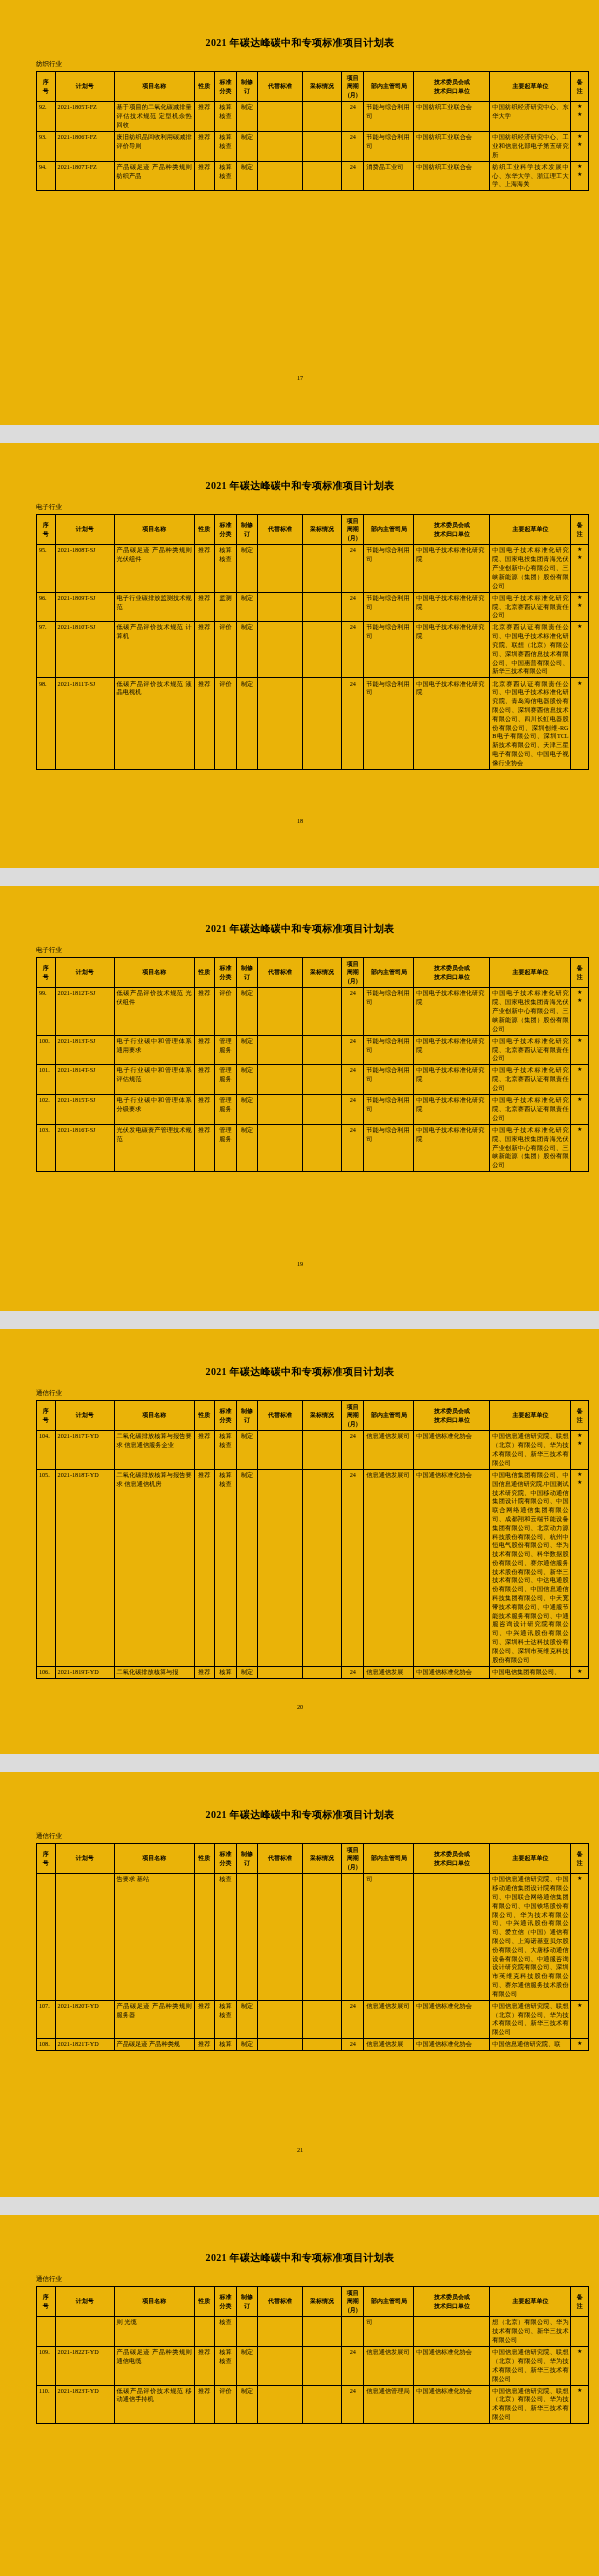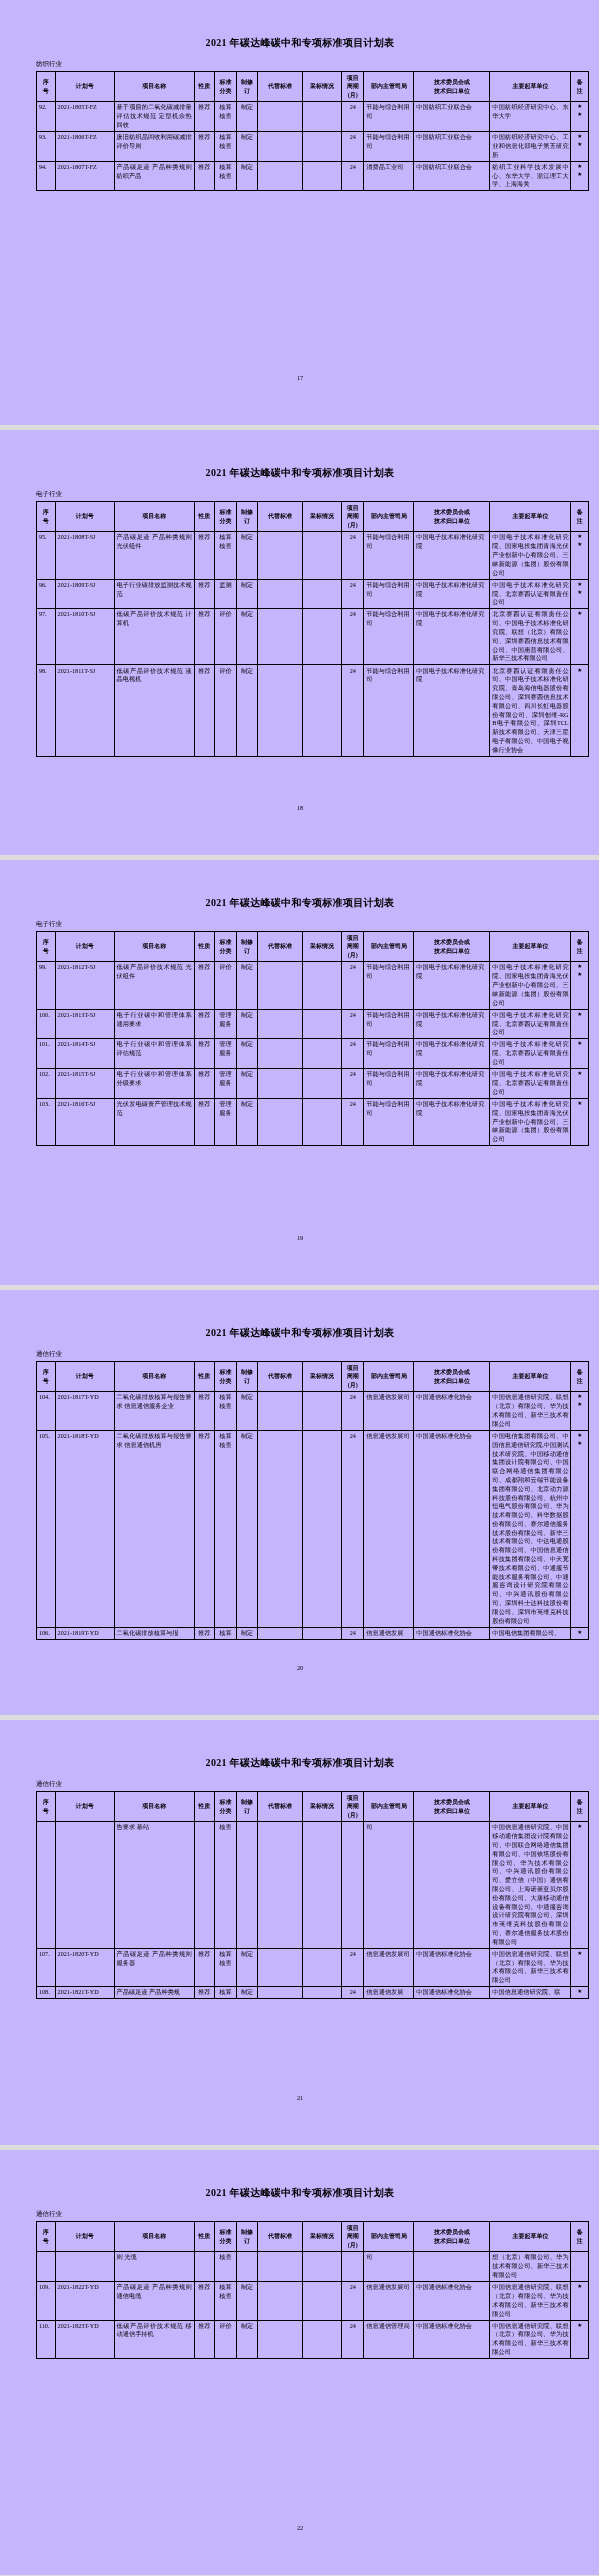--- a/index.html
+++ b/index.html
@@ -2,22 +2,22 @@
 <html style="font-size:10px"><head>
 <meta charset="utf-8">
 <style>
   html,body { margin:0; padding:0; }
   body {
     width:600px; background:#dcdcdc;
     font-family:"Liberation Serif","DejaVu Serif",serif;
     color:#000;
   }
   .page {
-    width:600px; height:425px; background:#c4b5fd;
-    margin:0 0 5px 0; position:relative; overflow:hidden;
+    width:600px; height:425px; background:#eab308;
+    margin:0 0 18px 0; position:relative; overflow:hidden;
   }
   .page-title {
     text-align:center; font-weight:bold; font-size:10px;
     padding-top:36px; margin:0 0 10px 0; letter-spacing:0.3px;
   }
   .category { font-size:6.5px; margin:0 0 1.9px 36px; }
   table.plan {
     border-collapse:collapse; table-layout:fixed; width:549px;
     margin-left:36px; font-size:6.2px;
   }

